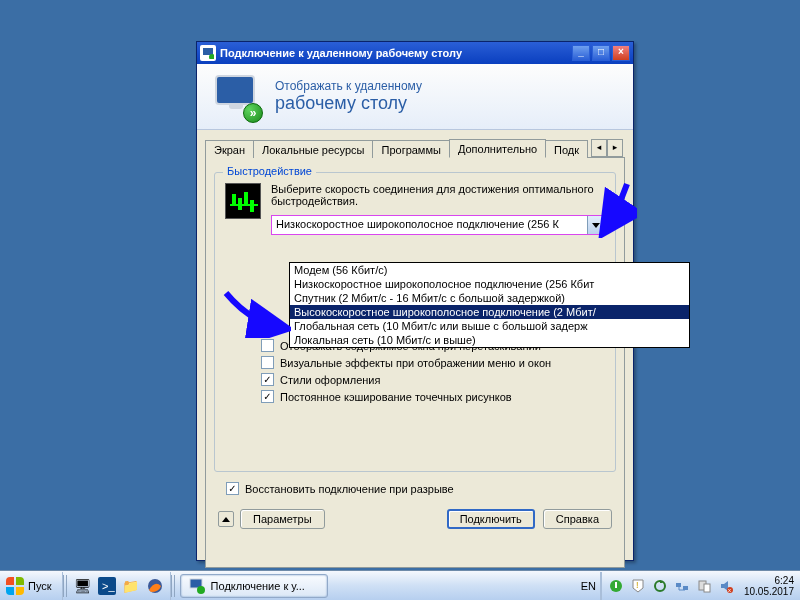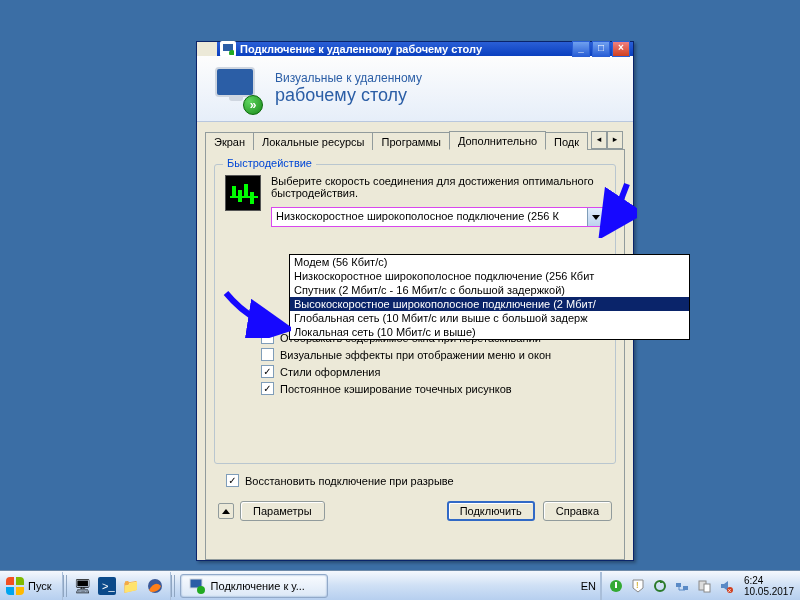--- a/index.html
+++ b/index.html
@@ -1,21 +1,21 @@
 <!DOCTYPE html>
 <html><head>
 <meta charset="utf-8">
 <style>
   * { box-sizing: border-box; }
   html, body { margin:0; padding:0; width:800px; height:600px; overflow:hidden; font-family: Tahoma, sans-serif; font-size:11px; background:#3b6ea5; }
   .desktop { width:800px; height:600px; position:relative; background:#3b6ea5; }
 
   
   .win { position:absolute; left:196px; top:41px; width:438px; height:520px; background:#ece9d8; border:1px solid #0a246a; box-shadow: 2px 2px 3px rgba(0,0,0,.3); }
-  .titlebar { height:14px; background: linear-gradient(#2a5fd6, #0a3fbf); display:flex; align-items:center; padding:0 3px; color:#fff; font-weight:bold;margin-left:20px; }
+  .titlebar { height:22px; background: linear-gradient(#2a5fd6, #0a3fbf); display:flex; align-items:center; padding:0 3px; color:#fff; font-weight:bold; }
   .titlebar .ticon { width:16px; height:16px; margin-right:4px; background:#fff; border-radius:2px; display:flex; align-items:center; justify-content:center; }
   .titlebar .title-text { flex:1; font-size:11px; }
   .title-btns { display:flex; gap:2px; }
   .title-btn { width:18px; height:16px; background: linear-gradient(#6fa0ef,#2a5fd6); border:1px solid #2a5fd6; color:#fff; font-size:10px; line-height:11px; text-align:center; cursor:pointer; }
   .title-btn.close { background: linear-gradient(#f08080,#d04020); }
 
   .banner { height:66px; background: linear-gradient(#fdfdfd,#e6eef9); border-bottom:1px solid #b8c7de; display:flex; align-items:center; padding:8px 16px; gap:14px; }
   .banner-icon { width:48px; height:48px; position:relative; }
   .monitor { position:absolute; left:2px; top:2px; width:40px; height:30px; background:#2b5ea6; border:2px solid #cfd6e0; border-radius:4px; }
   .monitor::after { content:""; position:absolute; left:12px; top:26px; width:14px; height:6px; background:#cfd6e0; border-radius:0 0 3px 3px; }
@@ -76,21 +76,21 @@
   .winorb .q1 { left:0; top:0; background:#f25022; border-top-left-radius:4px; }
   .winorb .q2 { right:0; top:0; background:#7fba00; border-top-right-radius:4px;}
   .winorb .q3 { left:0; bottom:0; background:#00a4ef; border-bottom-left-radius:4px;}
   .winorb .q4 { right:0; bottom:0; background:#ffb900; border-bottom-right-radius:4px;}
   .ql { display:flex; gap:2px; padding:0 4px; border-right:1px solid #a9bed9; height:28px; align-items:center; }
   .ql .qitem { width:22px; height:22px; display:flex; align-items:center; justify-content:center; cursor:pointer; border-radius:2px; }
   .taskbtn { height:24px; margin-left:4px; background:linear-gradient(#f9fbfe,#dbe8f7); border:1px solid #91a9c9; border-radius:3px; display:flex; align-items:center; padding:0 8px; gap:6px; cursor:pointer; min-width:148px; box-shadow: inset 0 0 2px #6f93c2; }
   .taskbtn .tbicon { width:16px; height:16px; }
   .tray { margin-left:auto; display:flex; align-items:center; gap:6px; padding-right:6px; height:28px; border-left:1px solid #a9bed9; padding-left:6px; }
   .tray .ti { width:16px; height:16px; display:flex; align-items:center; justify-content:center; font-size:11px; }
-  .clock { font-size:10px; line-height:11px; padding-left:4px; }
+  .clock { text-align:right; font-size:10px; line-height:11px; padding-left:4px; }
   .lang { font-size:11px; padding:0 4px; border-right:1px solid #a9bed9; height:28px; display:flex; align-items:center; }
 
   .micon { font-size:14px; }
   .divider-v { width:5px; height:22px; background:repeating-linear-gradient(90deg,#8fa6c2,#8fa6c2 1px,transparent 1px,transparent 3px); }
 
 </style>
 </head>
 <body>
 
 <div class="desktop">
@@ -110,21 +110,21 @@
         <div class="title-btn close">×</div>
       </div>
     </div>
 
     <div class="banner">
       <div class="banner-icon">
         <div class="monitor"></div>
         <div class="arrowcircle">»</div>
       </div>
       <div class="banner-text">
-        <div class="line1">Визуальные к удаленному</div>
+        <div class="line1">Отображать к удаленному</div>
         <div class="line2">рабочему столу</div>
       </div>
     </div>
 
     <div class="client">
       <div class="tabrow">
         <div class="tab">Экран</div>
         <div class="tab">Локальные ресурсы</div>
         <div class="tab">Программы</div>
         <div class="tab active">Дополнительно</div>

